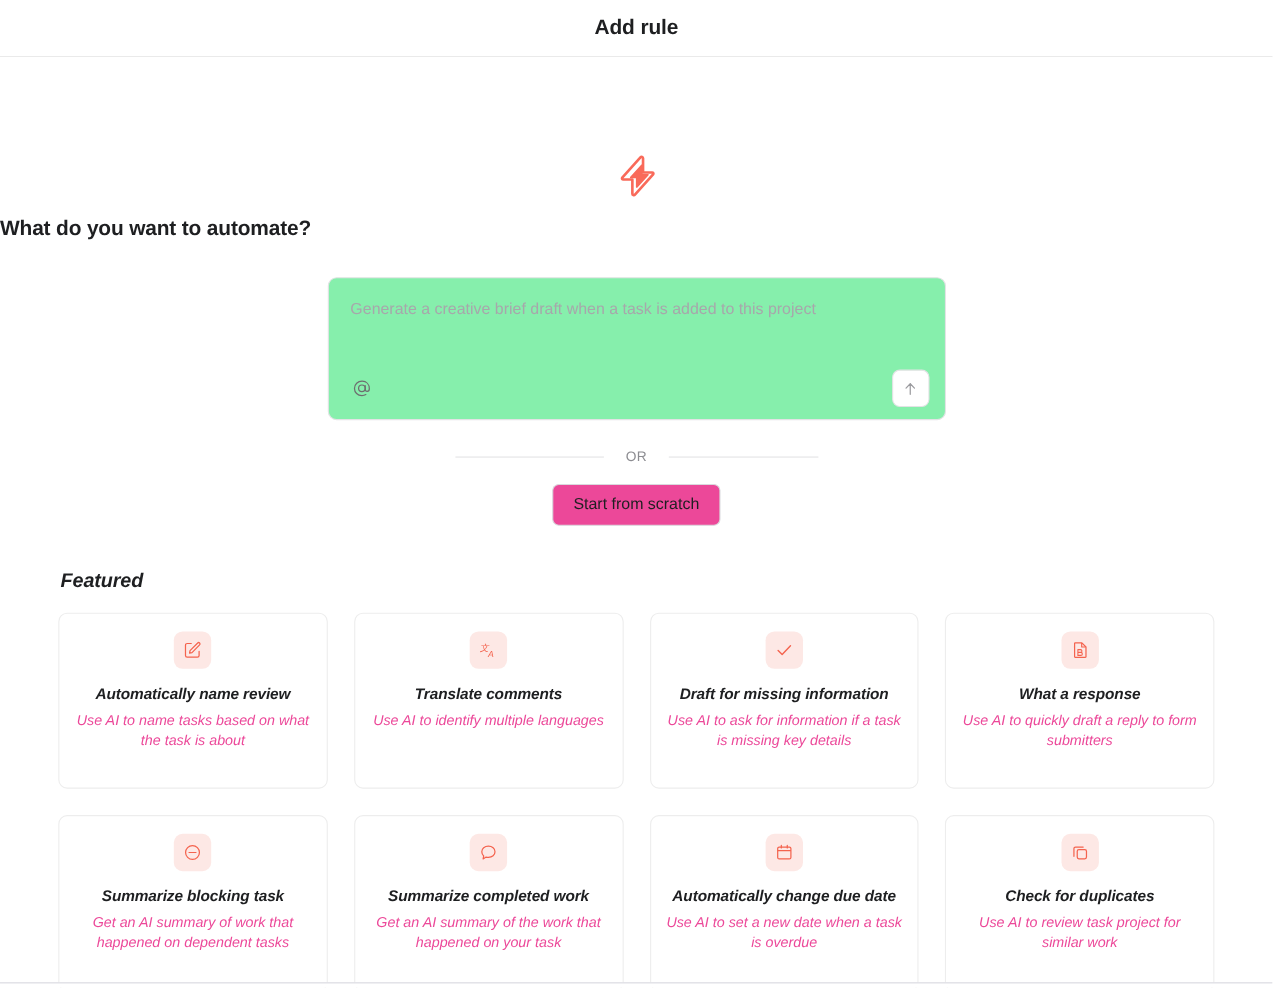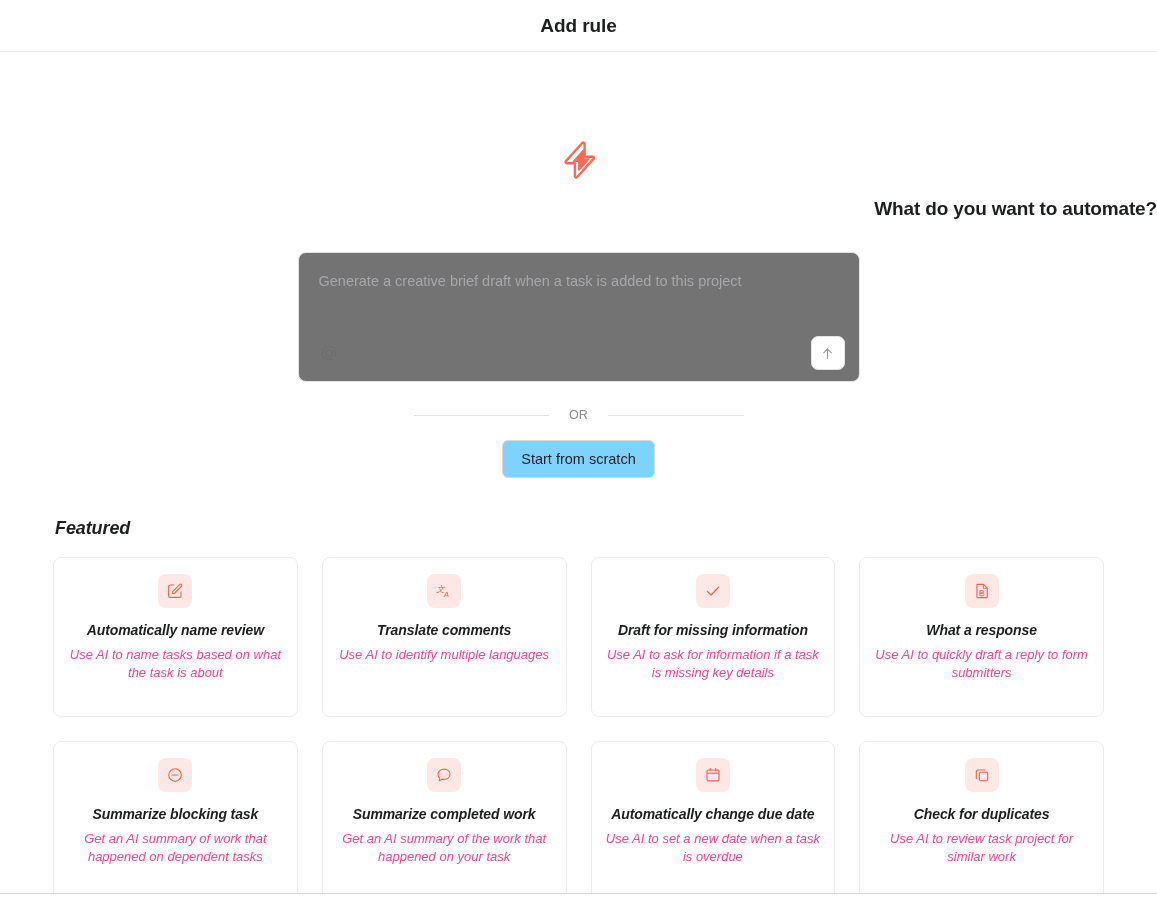--- a/index.html
+++ b/index.html
@@ -47,21 +47,21 @@
     bottom: 0;
     width: 100%;
     height: 5px;
     border-top: 1px solid #d8d8de;
     background: #fff;
   }
 
   
   .hero {
     padding-top: 86px;
-    text-align: right;
+    text-align: left;
   }
   .bolt-icon {
     width: 44px;
     height: 44px;
     margin: 0 auto;
     display: block;
   }
   .hero-title {
     margin: 16px 0 0 0;
     font-size: 19px;
@@ -74,21 +74,21 @@
   .prompt-wrap {
     width: 562px;
     margin: 32px auto 0 auto;
   }
   .prompt-box {
     position: relative;
     width: 562px;
     height: 130px;
     border: 1px solid #e3e3e5;
     border-radius: 8px;
-    background: #737373;
+    background: #86efac;
     padding: 18px 20px 0 20px;
   }
   .prompt-input {
     width: 100%;
     border: 0;
     outline: none;
     resize: none;
     font-family: "Liberation Sans", sans-serif;
     font-size: 14.5px;
     line-height: 20px;
@@ -159,21 +159,21 @@
   
   .scratch-row {
     text-align: center;
     margin-top: 18px;
   }
   .scratch-btn {
     display: inline-block;
     padding: 9px 18px;
     border: 1px solid #d9d9dd;
     border-radius: 6px;
-    background: #7dd3fc;
+    background: #ec4899;
     font-family: "Liberation Sans", sans-serif;
     font-size: 14.5px;
     color: #1e1f21;
     cursor: pointer;
     line-height: 18px;
   }
 
   
   .featured-section {
     margin-top: 40px;

